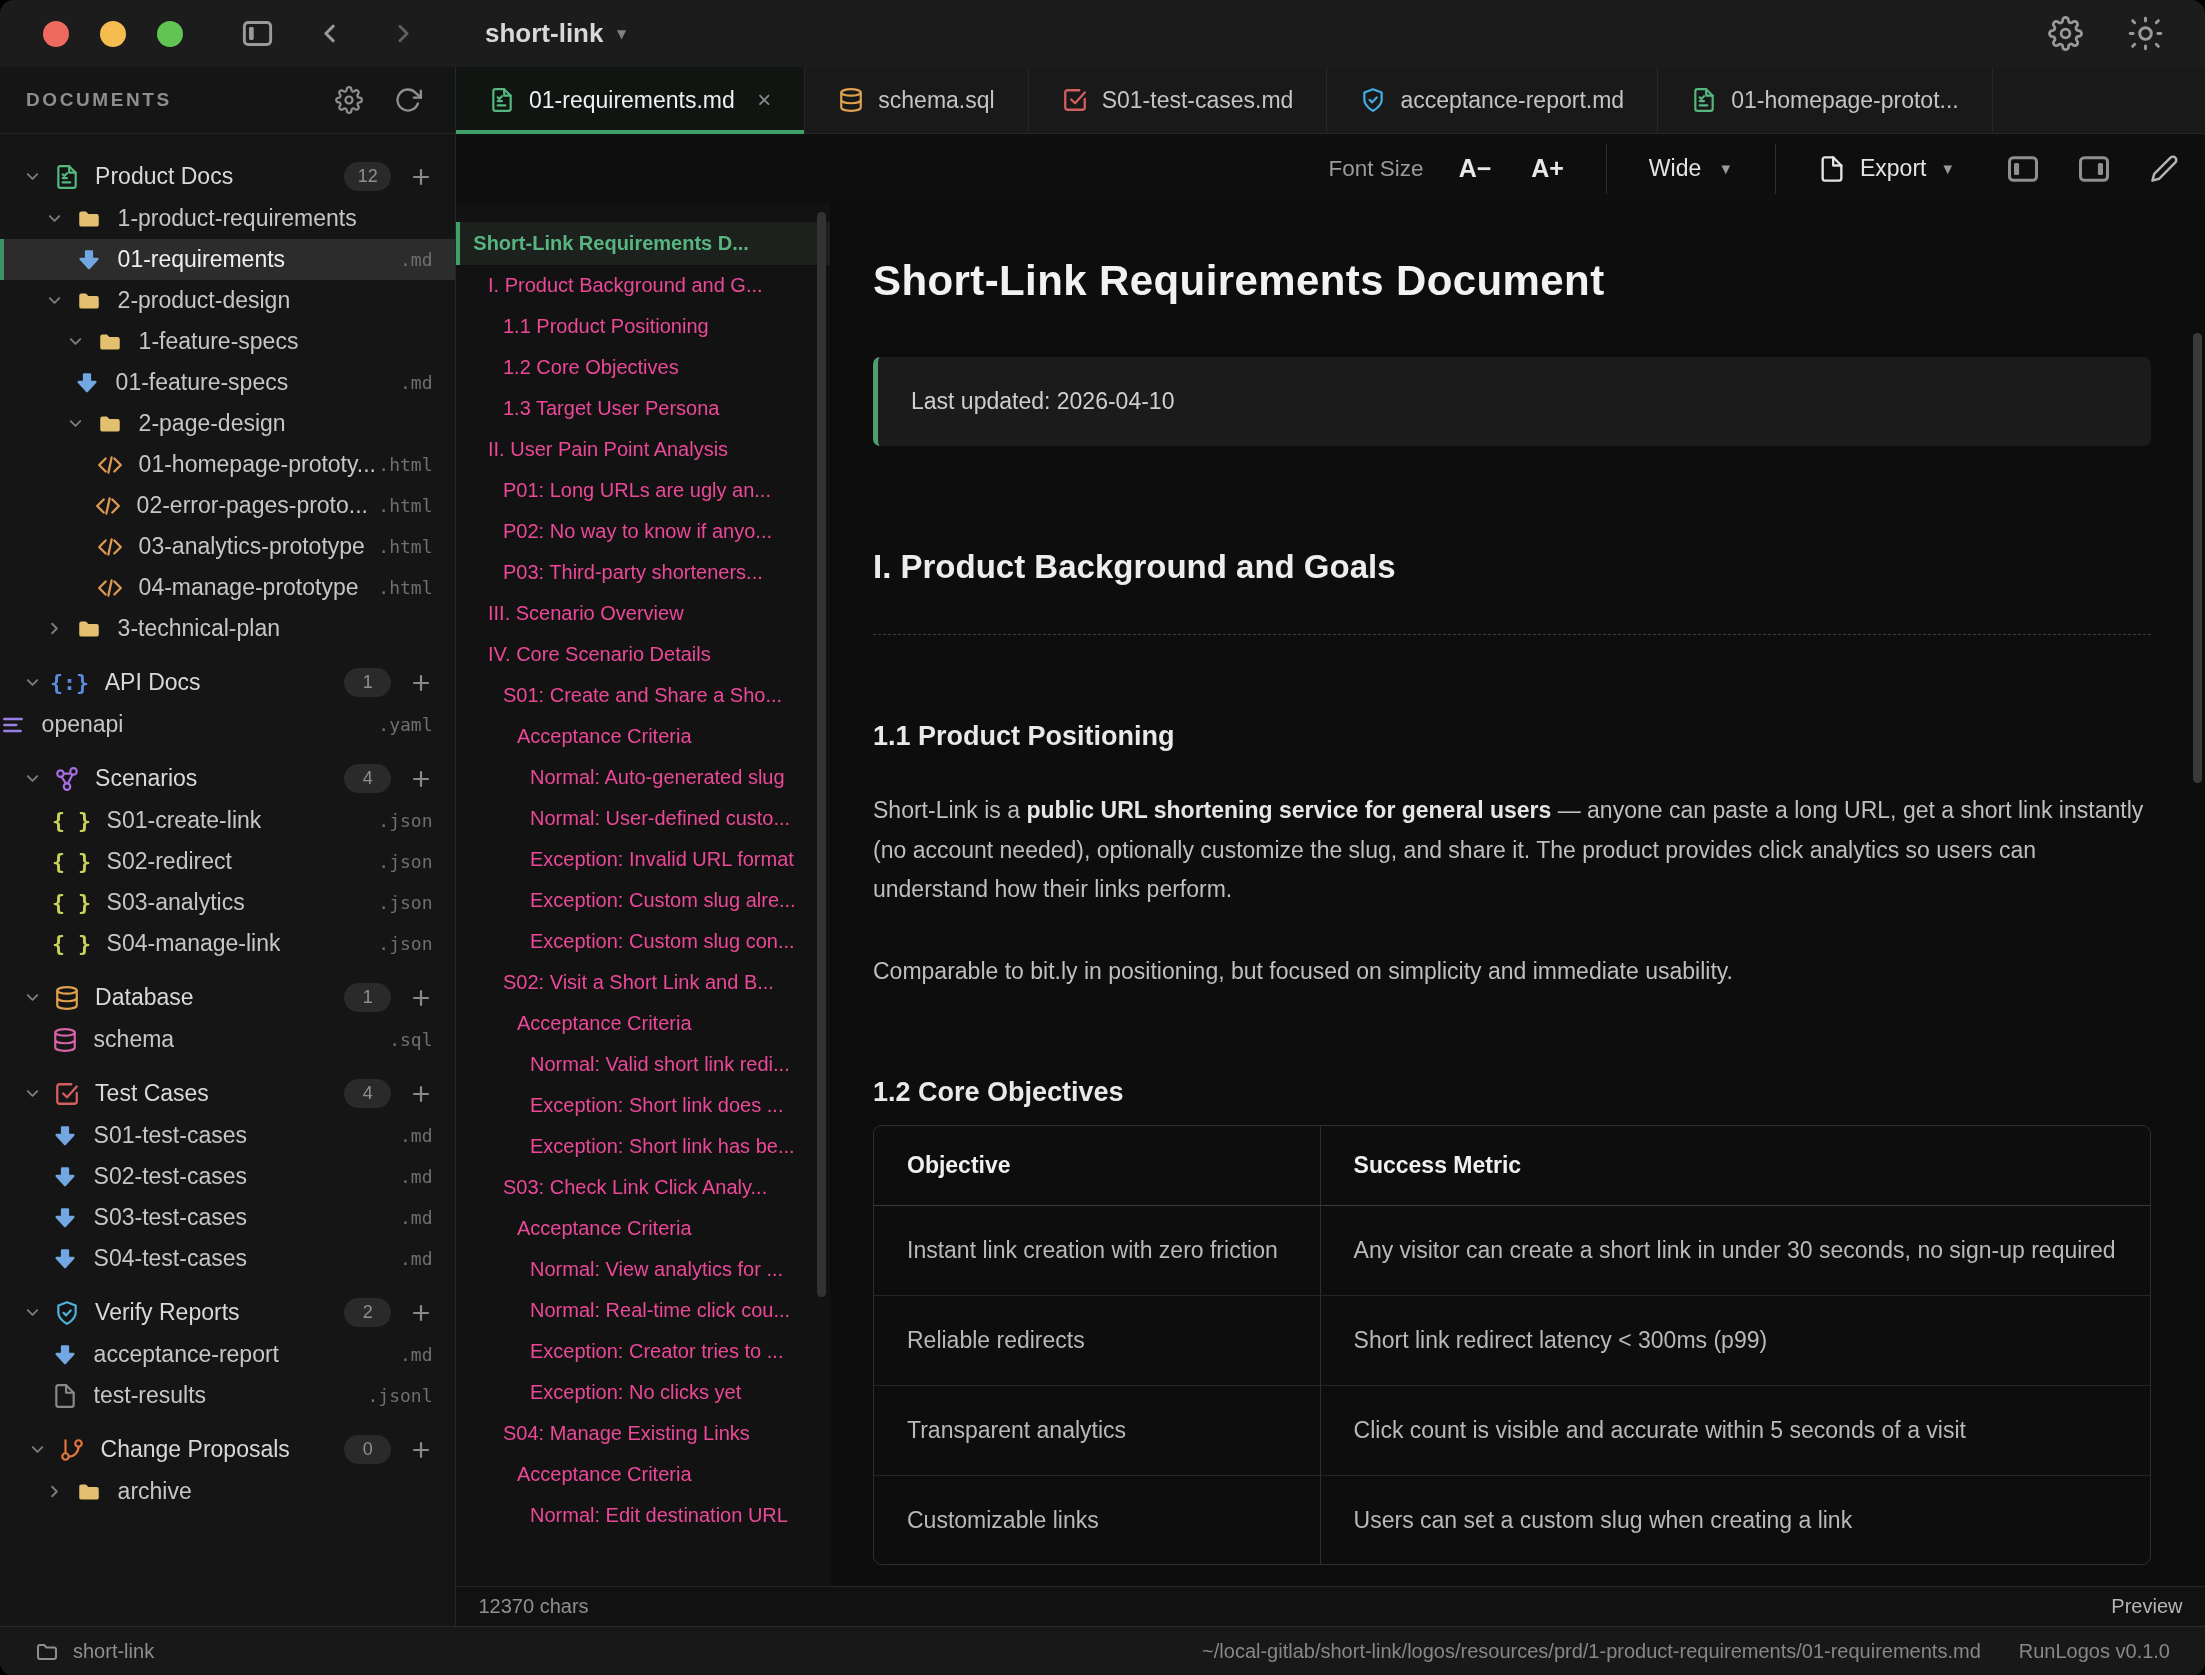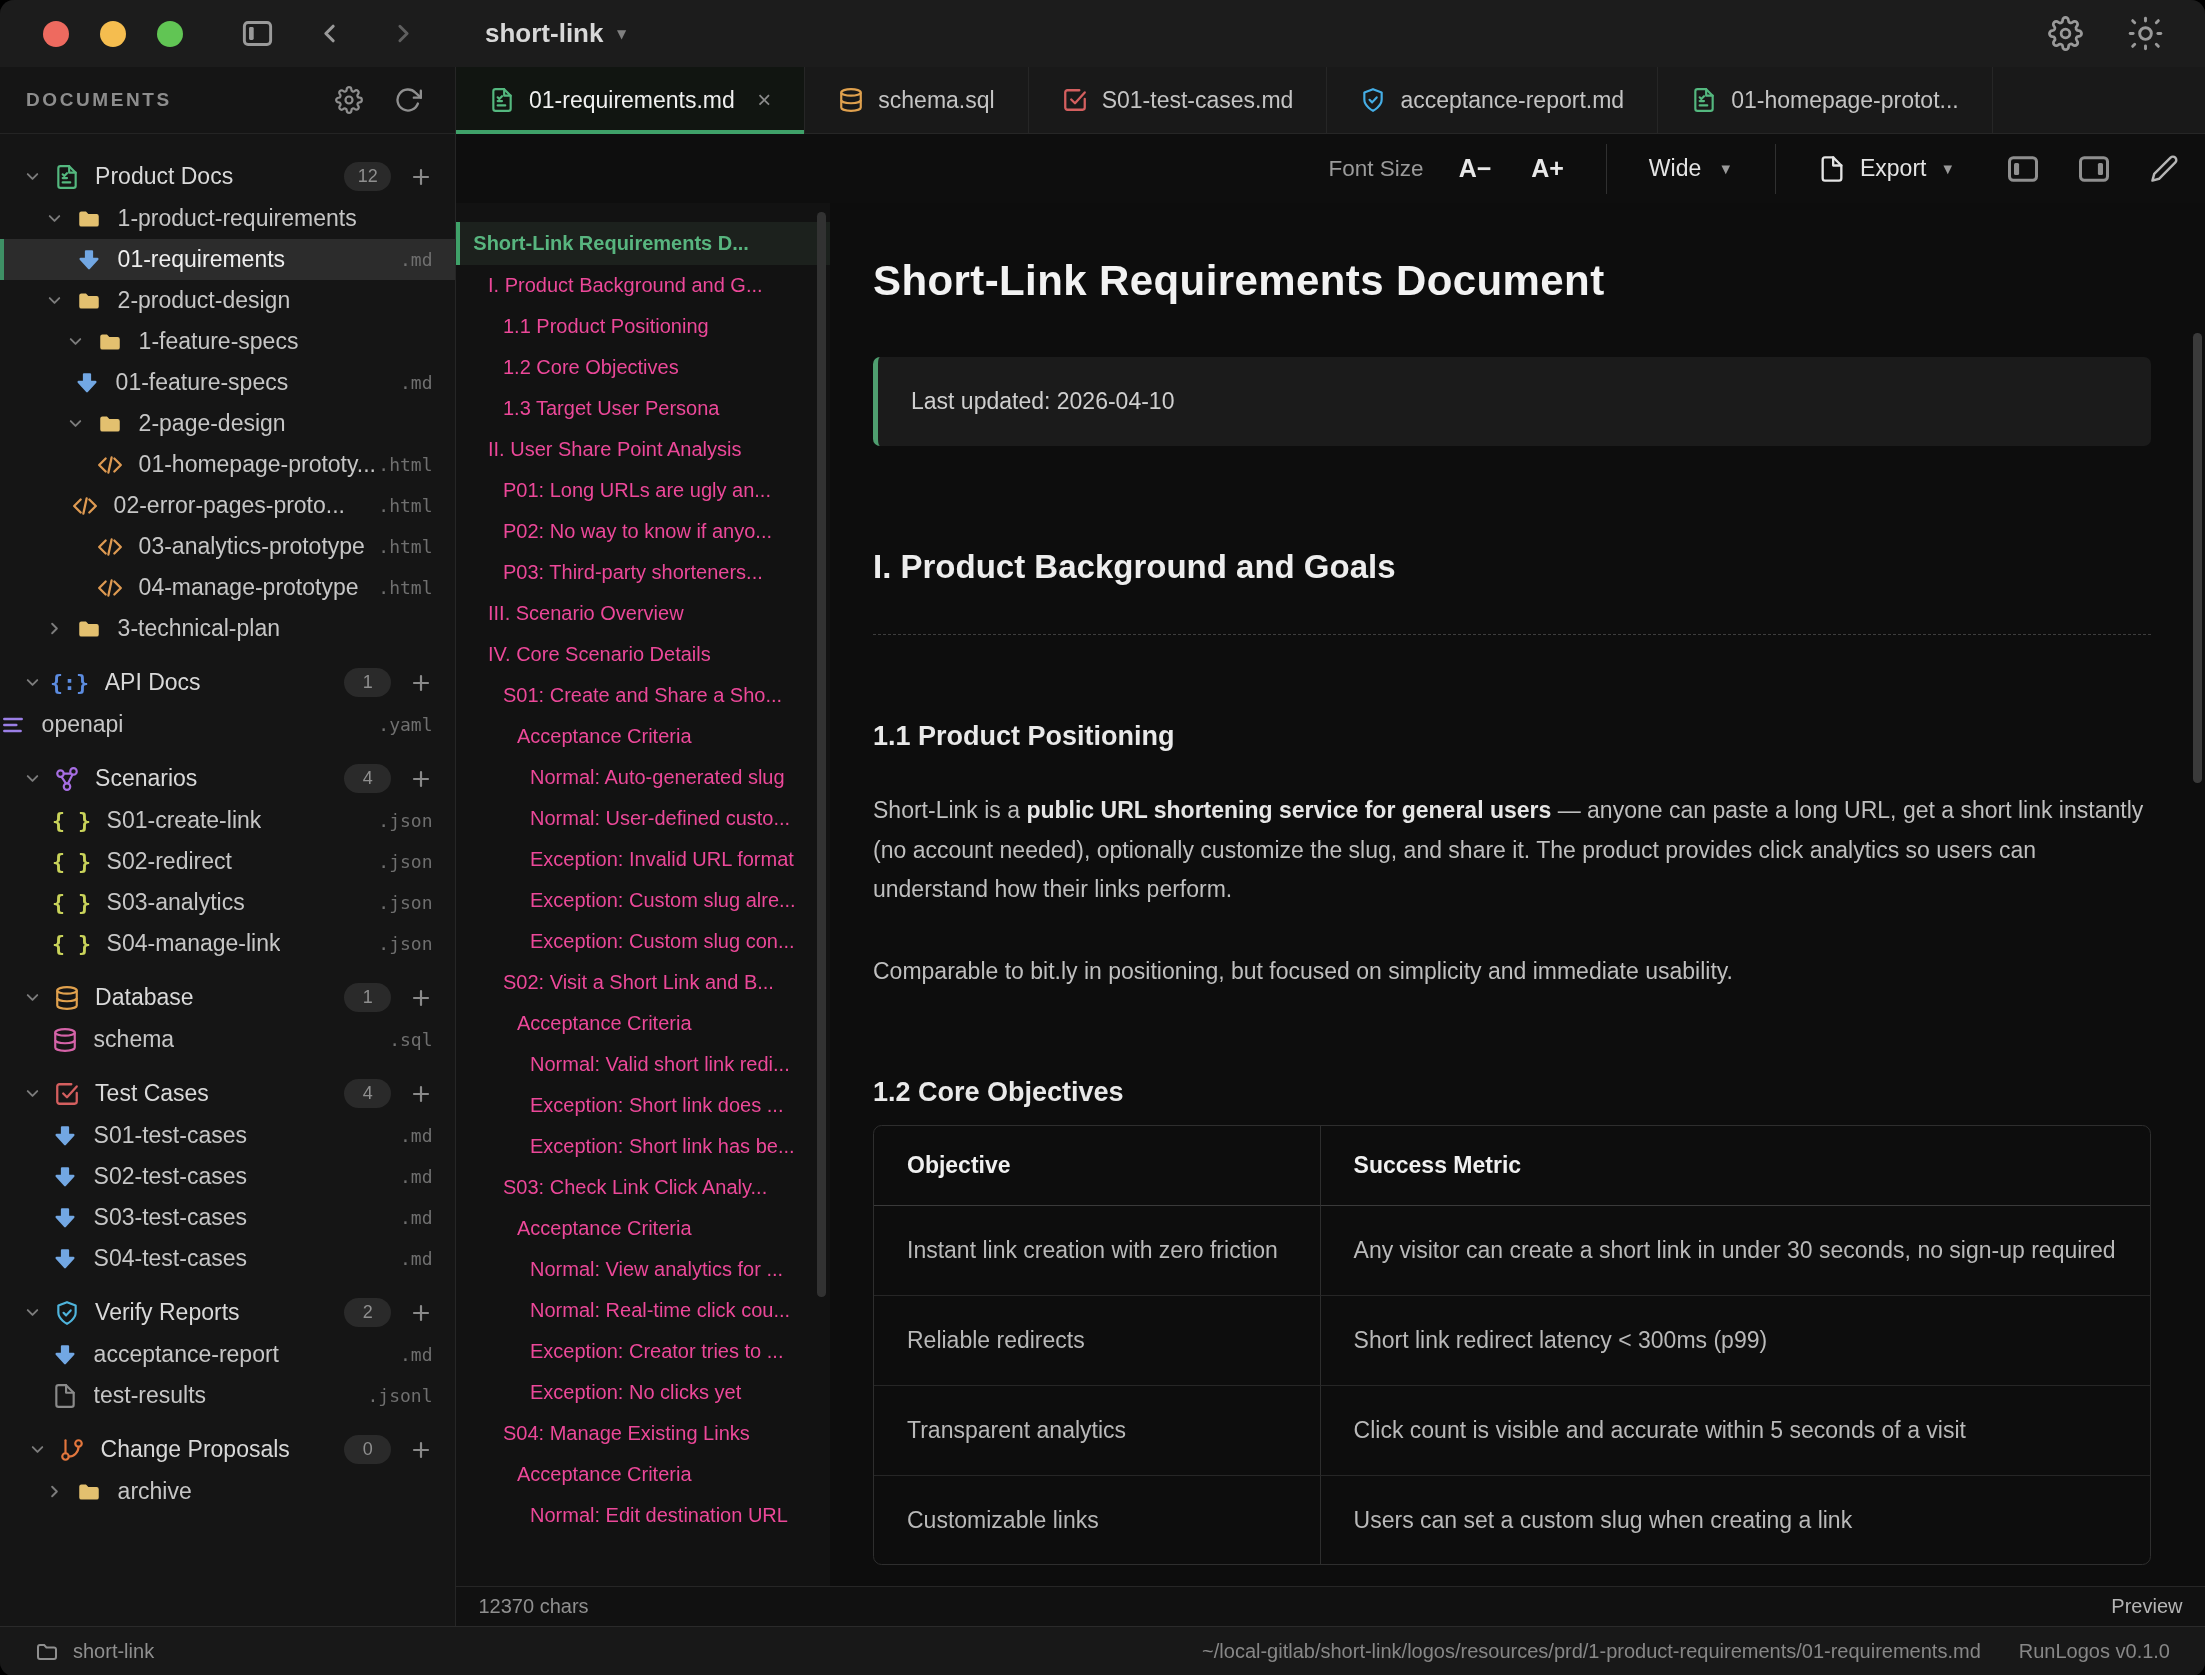--- a/index.html
+++ b/index.html
@@ -365,21 +365,21 @@
         </div>
 
         <div class="row" style="padding-left:97px">
           <svg class="ic noc c-html" viewBox="0 0 30 30" width="26" height="26">
               <use href="#i-code"></use>
             </svg>
           <span class="lbl">01-homepage-prototy...</span>
           <span class="ext">.html</span>
         </div>
 
-        <div class="row" style="padding-left:72px">
+        <div class="row" style="padding-left:95px">
           <svg class="ic noc c-html" viewBox="0 0 30 30" width="26" height="26">
               <use href="#i-code"></use>
             </svg>
           <span class="lbl">02-error-pages-proto...</span>
           <span class="ext">.html</span>
         </div>
 
         <div class="row" style="padding-left:97px">
           <svg class="ic noc c-html" viewBox="0 0 30 30" width="26" height="26">
               <use href="#i-code"></use>
@@ -657,21 +657,21 @@
           <div class="toc-item l2">
               <span>1.1 Product Positioning</span>
             </div>
           <div class="toc-item l2">
               <span>1.2 Core Objectives</span>
             </div>
           <div class="toc-item l2">
               <span>1.3 Target User Persona</span>
             </div>
           <div class="toc-item l1">
-              <span>II. User Share Point Analysis</span>
+              <span>II. User Pain Point Analysis</span>
             </div>
           <div class="toc-item l2">
               <span>P01: Long URLs are ugly an...</span>
             </div>
           <div class="toc-item l2">
               <span>P02: No way to know if anyo...</span>
             </div>
           <div class="toc-item l2">
               <span>P03: Third-party shorteners...</span>
             </div>

